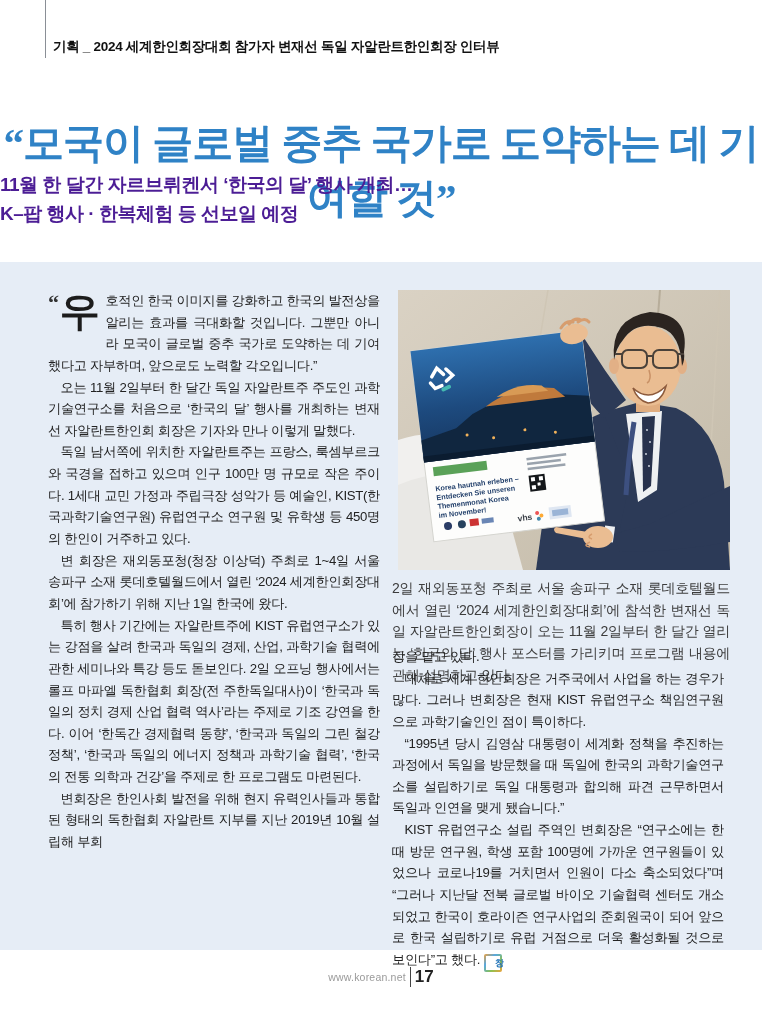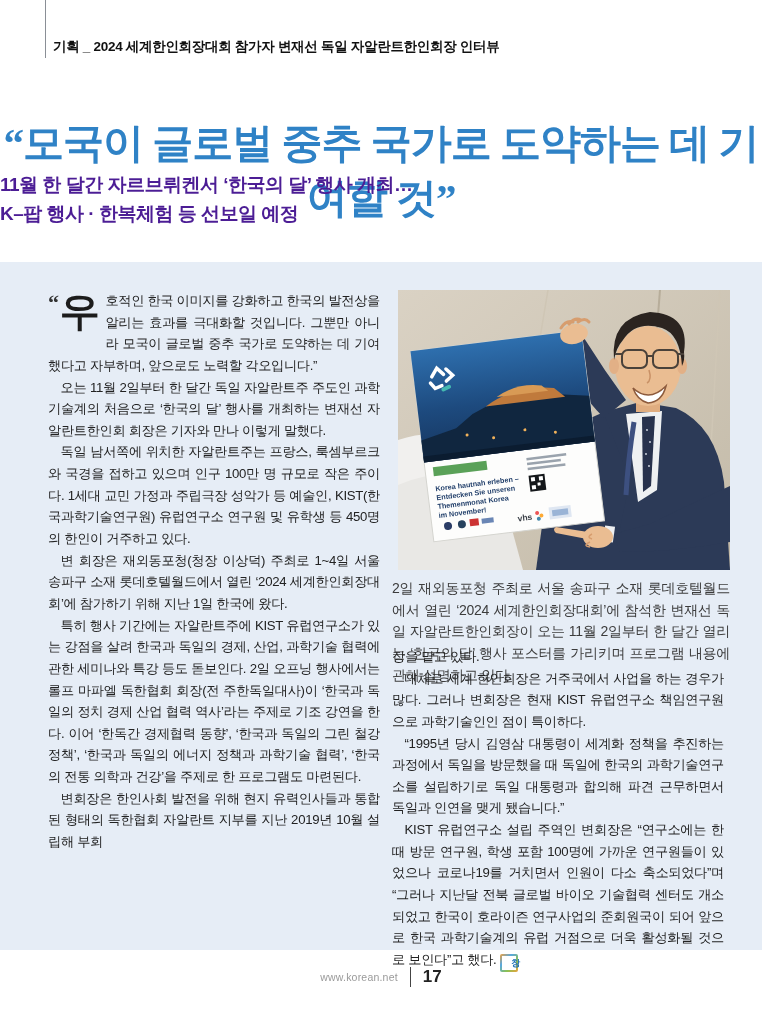--- a/index.html
+++ b/index.html
@@ -50,21 +50,21 @@
     display:inline-flex;align-items:center;justify-content:center;
     width:14px;height:14px;font-size:9px;font-weight:bold;color:#1b6fb5;
     border:2px solid transparent;border-radius:2px;
     background-image:linear-gradient(#fff,#fff),linear-gradient(135deg,#f0a13a,#58a8e0,#8cc152,#f0a13a);
     background-origin:border-box;background-clip:padding-box,border-box;
     vertical-align:-2px;margin-left:4px;
   }
   
   .footer{
     position:absolute;left:0;top:962px;width:100%;height:30px;
-    display:flex;align-items:center;justify-content:center;gap:12px;
+    display:flex;align-items:center;justify-content:center;gap:4px;
   }
   .footer .site{font-size:10.5px;color:#9a9a9a;letter-spacing:0.2px;}
   .footer .fdiv{width:1px;height:20px;background:#444;}
   .footer .pageno{font-size:17px;font-weight:bold;color:#222;}
 </style>
 </head>
 <body>
 
 <div class="page">
 
@@ -77,21 +77,21 @@
 
   <div class="panel"></div>
 
   <div class="col col-left">
     <p class="lead">
       <span class="dropcap-wrap">
           <span class="dc-quote">“</span>
           <span class="dropcap">우</span>
         </span><span>호적인 한국 이미지를 강화하고 한국의 발전상을 알리는 효과를 극대화할 것입니다. 그뿐만 아니라 모국이 글로벌 중추 국가로 도약하는 데 기여했다고 자부하며, 앞으로도 노력할 각오입니다.”</span>
     </p>
-    <p class="para">오는 11월 2일부터 한 달간 독일 자알란트주 주도인 과학기술계의 처음으로 ‘한국의 달’ 행사를 개최하는 변재선 자알란트한인회 회장은 기자와 만나 이렇게 말했다.</p>
+    <p class="para">오는 11월 2일부터 한 달간 독일 자알란트주 주도인 과학기술연구소를 처음으로 ‘한국의 달’ 행사를 개최하는 변재선 자알란트한인회 회장은 기자와 만나 이렇게 말했다.</p>
     <p class="para">독일 남서쪽에 위치한 자알란트주는 프랑스, 룩셈부르크와 국경을 접하고 있으며 인구 100만 명 규모로 작은 주이다. 1세대 교민 가정과 주립극장 성악가 등 예술인, KIST(한국과학기술연구원) 유럽연구소 연구원 및 유학생 등 450명의 한인이 거주하고 있다.</p>
     <p class="para">변 회장은 재외동포청(청장 이상덕) 주최로 1~4일 서울 송파구 소재 롯데호텔월드에서 열린 ‘2024 세계한인회장대회’에 참가하기 위해 지난 1일 한국에 왔다.</p>
     <p class="para">특히 행사 기간에는 자알란트주에 KIST 유럽연구소가 있는 강점을 살려 한국과 독일의 경제, 산업, 과학기술 협력에 관한 세미나와 특강 등도 돋보인다. 2일 오프닝 행사에서는 롤프 마파엘 독한협회 회장(전 주한독일대사)이 ‘한국과 독일의 정치 경제 산업 협력 역사’라는 주제로 기조 강연을 한다. 이어 ‘한독간 경제협력 동향’, ‘한국과 독일의 그린 철강 정책’, ‘한국과 독일의 에너지 정책과 과학기술 협력’, ‘한국의 전통 의학과 건강’을 주제로 한 프로그램도 마련된다.</p>
     <p class="para">변회장은 한인사회 발전을 위해 현지 유력인사들과 통합된 형태의 독한협회 자알란트 지부를 지난 2019년 10월 설립해 부회</p>
   </div>
 
   <svg class="photo" viewBox="0 0 332 280" preserveAspectRatio="none" xmlns="http://www.w3.org/2000/svg">
     <defs>
       <linearGradient id="sky" x1="0" y1="0" x2="0" y2="1">
         <stop offset="0" stop-color="#2e6fae"></stop>
@@ -211,21 +211,21 @@
       <path d="M192,252 Q184,256 192,257 M194,244 Q188,247 194,249" stroke="#d79d6e" stroke-width="1.5" fill="none"></path>
     </g>
   </svg>
 
   <p class="caption">2일 재외동포청 주최로 서울 송파구 소재 롯데호텔월드에서 열린 ‘2024 세계한인회장대회’에 참석한 변재선 독일 자알란트한인회장이 오는 11월 2일부터 한 달간 열리는 ‘한국의 달’ 행사 포스터를 가리키며 프로그램 내용에 관해 설명하고 있다.</p>
 
   <div class="right-body">
     <p class="para no-indent">장을 맡고 있다.</p>
     <p class="para">대체로 세계 한인회장은 거주국에서 사업을 하는 경우가 많다. 그러나 변회장은 현재 KIST 유럽연구소 책임연구원으로 과학기술인인 점이 특이하다.</p>
     <p class="para">“1995년 당시 김영삼 대통령이 세계화 정책을 추진하는 과정에서 독일을 방문했을 때 독일에 한국의 과학기술연구소를 설립하기로 독일 대통령과 합의해 파견 근무하면서 독일과 인연을 맺게 됐습니다.”</p>
-    <p class="para"><span>KIST 유럽연구소 설립 주역인 변회장은 “연구소에는 한때 방문 연구원, 학생 포함 100명에 가까운 연구원들이 있었으나 코로나19를 거치면서 인원이 다소 축소되었다”며 “그러나 지난달 전북 글로벌 바이오 기술협력 센터도 개소되었고 한국이 호라이즌 연구사업의 준회원국이 되어 앞으로 한국 과학기술계의 유럽 거점으로 더욱 활성화될 것으로 보인다”고 했다.</span><span class="endmark">창</span></p>
+    <p class="para"><span>KIST 유럽연구소 설립 주역인 변회장은 “연구소에는 한때 방문 연구원, 학생 포함 100명에 가까운 연구원들이 있었으나 코로나19를 거치면서 인원이 다소 축소되었다”며 “그러나 지난달 전북 글로벌 바이오 기술협력 센터도 개소되었고 한국이 호라이즌 연구사업의 준회원국이 되어 앞으로 한국 설립하기로 유럽 거점으로 더욱 활성화될 것으로 보인다”고 했다.</span><span class="endmark">창</span></p>
   </div>
 
   <div class="footer">
     <span class="site">www.korean.net</span>
     <span class="fdiv"></span>
     <span class="pageno">17</span>
   </div>
 
 </div>
 

